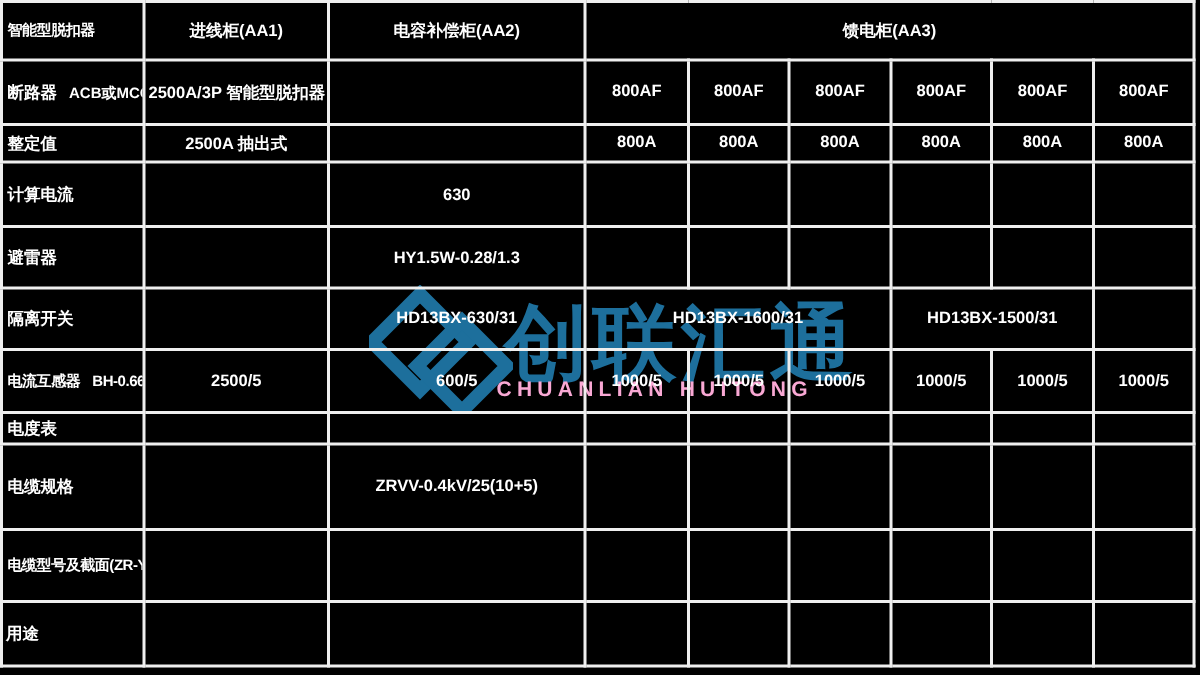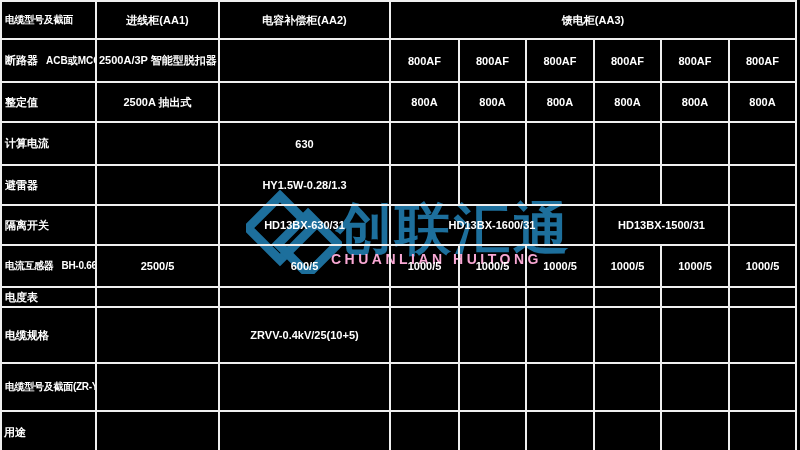--- a/index.html
+++ b/index.html
@@ -45,41 +45,41 @@
       <col style="width:69px">
         <col style="width:67px">
         <col style="width:68px">
       <col style="width:67px">
         <col style="width:68px">
         <col style="width:67px">
     </colgroup>
 
     <tbody>
         <tr style="height:38px">
-      <th class="lbl small">电缆型号及截面</th>
+      <th class="lbl small">智能型脱扣器</th>
       <th>进线柜(AA1)</th>
       <th>电容补偿柜(AA2)</th>
       <th colspan="6">馈电柜(AA3)</th>
     </tr>
 
     <tr style="height:43px">
       <td class="lbl">
         <span>断路器</span><span class="sub">ACB或MCCB</span>
       </td>
       <td>2500A/3P 智能型脱扣器</td>
       <td></td>
       <td>800AF</td>
       <td>800AF</td>
       <td>800AF</td>
       <td>800AF</td>
       <td>800AF</td>
       <td>800AF</td>
     </tr>
 
-    <tr style="height:40px">
+    <tr style="height:24px">
       <td class="lbl">整定值</td>
       <td>2500A 抽出式</td>
       <td></td>
       <td>800A</td>
       <td>800A</td>
       <td>800A</td>
       <td>800A</td>
       <td>800A</td>
       <td>800A</td>
     </tr>

